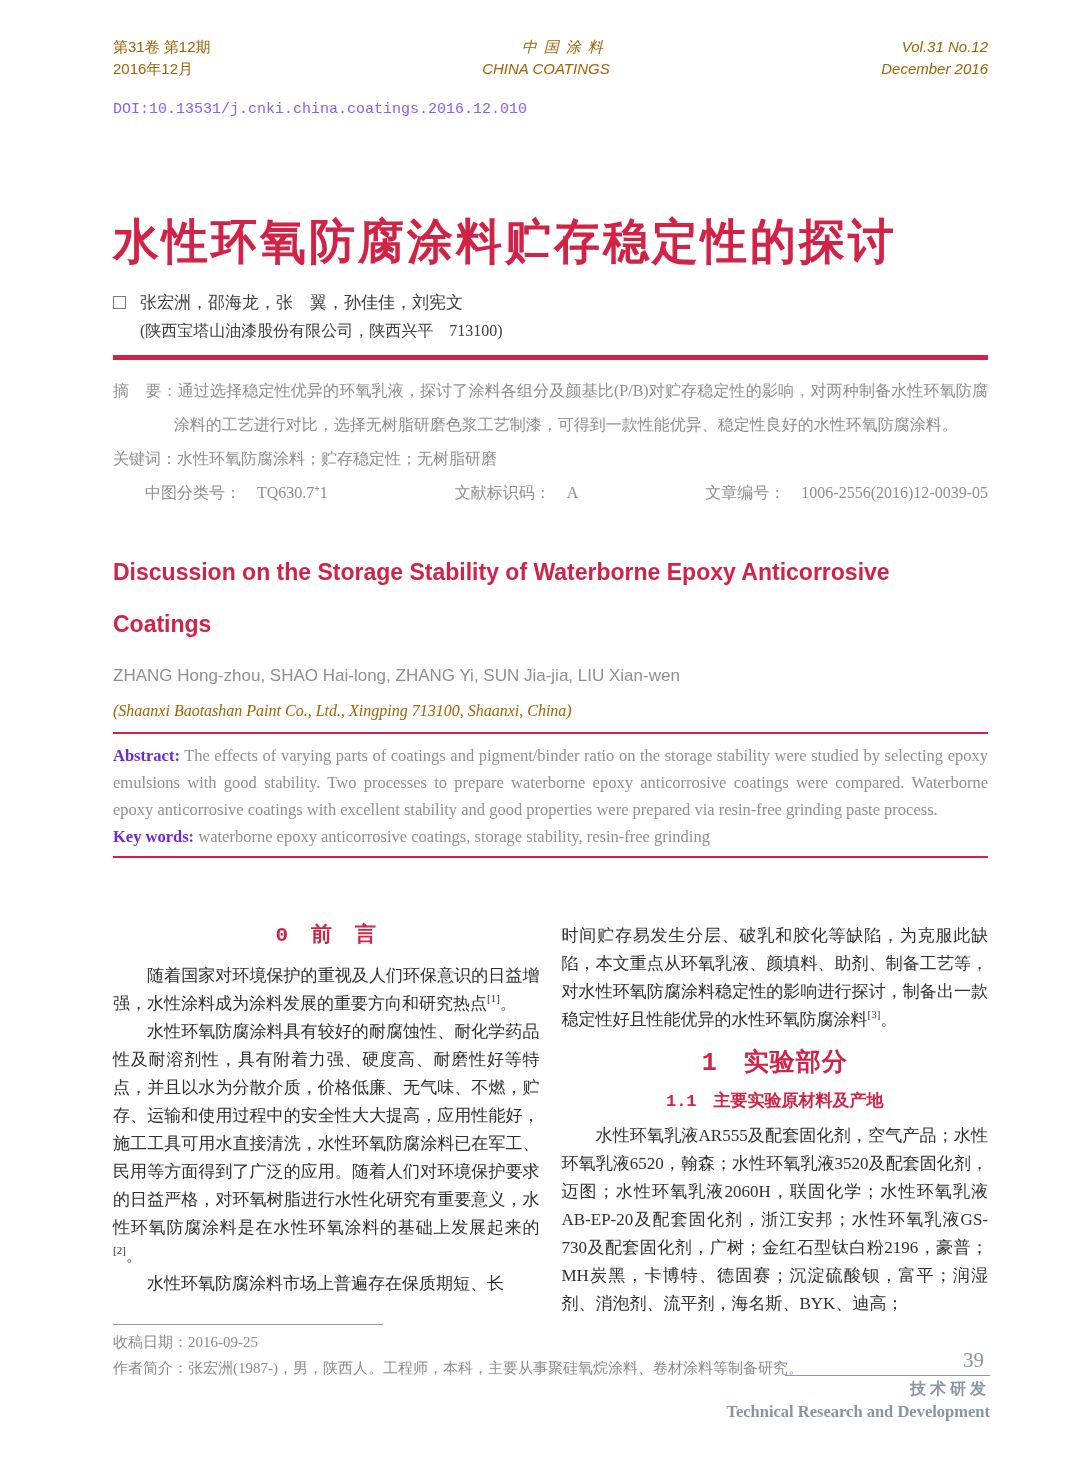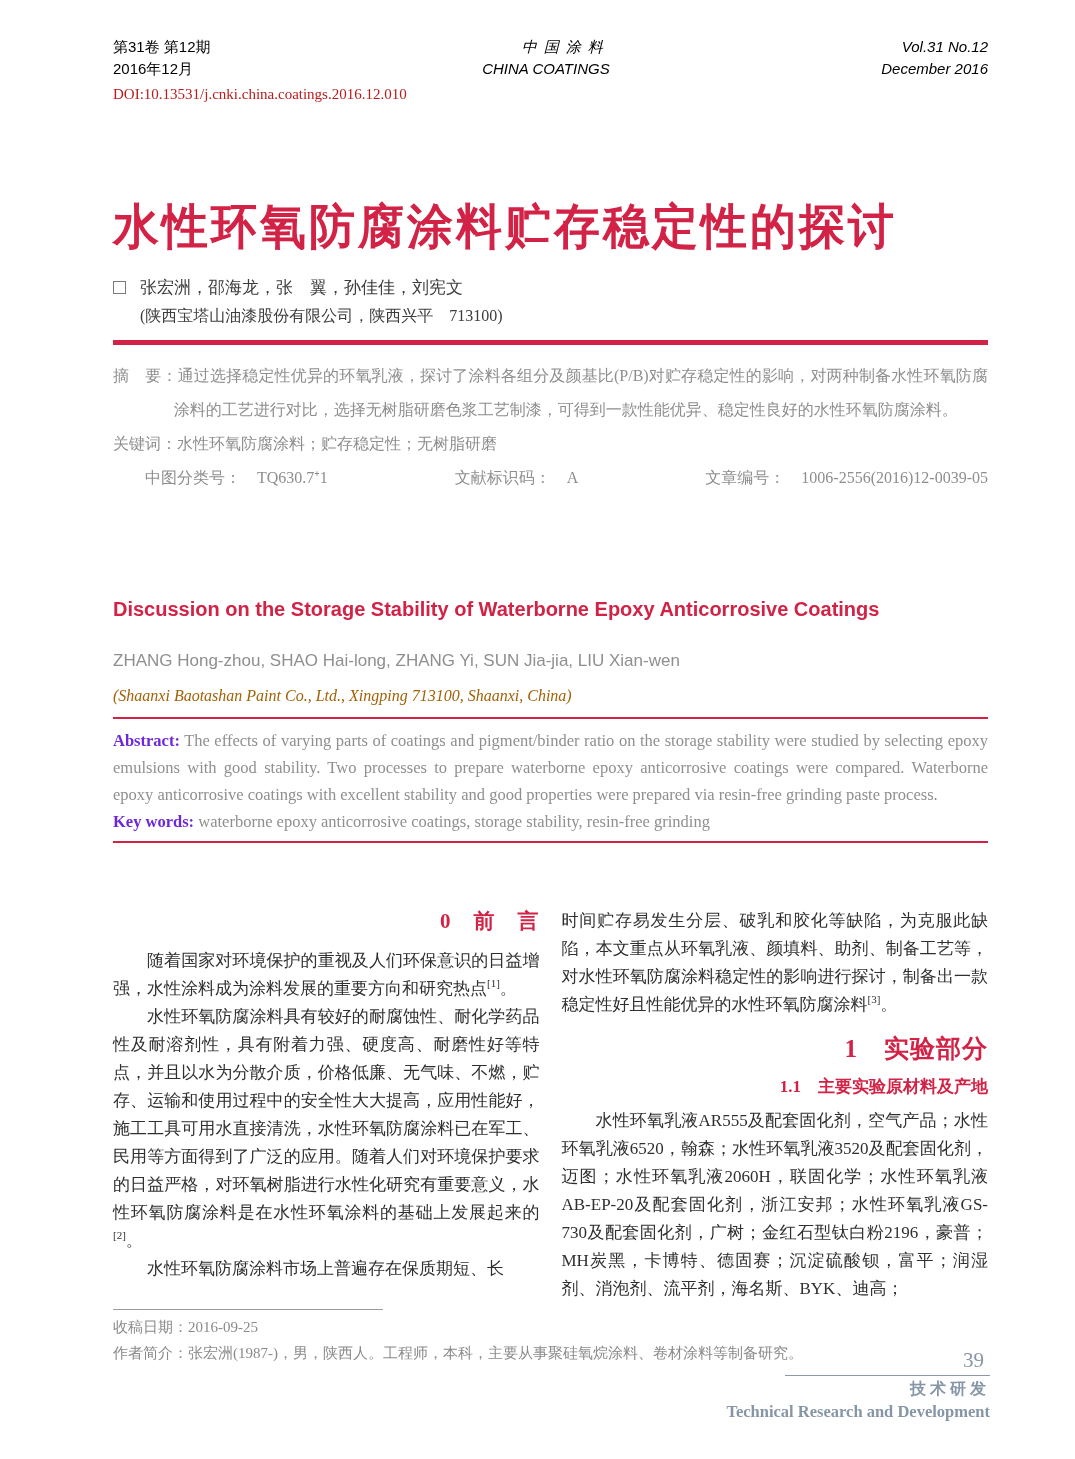--- a/index.html
+++ b/index.html
@@ -4,65 +4,65 @@
 <style>
   * { margin:0; padding:0; box-sizing:border-box; }
   html,body { background:#e9e9e9; }
   body { font-family:"Liberation Sans", sans-serif; }
   .page {
     position:relative; width:1075px; height:1459px; margin:0 auto;
     background:#ffffff; overflow:hidden;
     padding:36px 87px 0 113px;
   }
   
-  .jheader { display:flex; justify-content:space-between; color:#000000; font-size:15px; line-height:22px; }
+  .jheader { display:flex; justify-content:space-between; color:#a16207; font-size:15px; line-height:22px; }
   .jheader .hcol { white-space:nowrap; }
   .jheader .hcenter { text-align:right;font-style:italic; }
   .jheader .hright { text-align:right;font-style:italic; }
   .cn-spaced { letter-spacing:7px; }
-  .doi { margin-top:6px; font-size:15px; color:#b91c1c; font-family:Liberation Serif, serif; }
+  .doi { margin-top:21px; font-size:15px; color:#8b5cf6; font-family:Liberation Mono, monospace; }
 
   
   .title-cn {
     margin-top:92px; color:#d22346; font-size:46px; font-weight:900;
     letter-spacing:3px; font-family:"Liberation Sans", sans-serif;
     transform:scaleY(1.05); transform-origin:left top; white-space:nowrap;
   }
   .authors-row { margin-top:19px; display:flex; align-items:center; color:#3c3c3c; font-size:17px; font-family:"Liberation Serif", serif; }
   .author-box { width:13px; height:13px; border:1.5px solid #7a7a7a; margin-right:14px; flex:0 0 auto; }
   .affil-cn { margin-top:7px; margin-left:27px; color:#3c3c3c; font-size:16px; font-family:"Liberation Serif", serif; }
   .rule-thick { margin-top:13px; height:5px; background:#d22346; }
 
   
   .abs-cn { margin-top:14px; color:#8e8e8e; font-size:16px; line-height:34px; font-family:"Liberation Serif", serif; }
   .abs-cn .hang { padding-left:3.8em; text-indent:-3.8em; text-align:justify; }
   .abs-meta { display:flex; justify-content:space-between; }
   .abs-meta span { white-space:nowrap;margin-left:16px; }
 
   
   .title-en {
-    margin-top:88px; color:#d22346; font-size:20px; font-weight:bold;
+    margin-top:36px; color:#d22346; font-size:23px; font-weight:bold;
     line-height:52px; max-width:850px; font-family:"Liberation Sans", sans-serif;
   }
   .authors-en { margin-top:16px; color:#8f8f8f; font-size:17px; }
   .affil-en { margin-top:16px; color:#a16207; font-size:16px; font-style:italic; font-family:"Liberation Serif", serif; }
   .rule-thin { margin-top:12px; height:2px; background:#d22346; }
 
   
   .abs-en { margin-top:8px; color:#8f8f8f; font-size:16.5px; line-height:27px; text-align:justify; font-family:"Liberation Serif", serif; }
   .abs-en b { color:#6d28d9; }
   .rule-thin2 { margin-top:6px; height:2px; background:#d22346; }
 
   
   .body-cols { margin-top:64px; display:flex; gap:22px; }
   .col { flex:1 1 0; color:#2f2f2f; font-size:17px; line-height:28px; font-family:"Liberation Serif", serif; text-align:justify; }
   .col p { text-indent:2em; }
   .col p.noindent { text-indent:0; }
   .col sup { font-size:11px; line-height:0; }
-  .h-red { color:#d22346; font-family:Liberation Serif, serif; font-weight:bold; text-align:right; }
+  .h-red { color:#d22346; font-family:Liberation Mono, monospace; font-weight:bold; text-align:center; }
   .h1-red { font-size:21px; margin-bottom:12px; letter-spacing:1px; }
   .h1b-red { font-size:25px; margin-top:16px; margin-bottom:10px; letter-spacing:1px; }
   .h2-red { font-size:17px; margin-bottom:6px; }
 
   
   .footnote { margin-top:6px; color:#8a8a8a; font-size:15px; line-height:26px; font-family:"Liberation Serif", serif; }
   .footnote-rule { width:270px; height:1px; background:#9a9a9a; margin-bottom:4px; }
 
   
   .pfooter { position:absolute; right:85px; top:1348px; text-align:right; color:#8696a7; font-family:"Liberation Serif", serif; }

